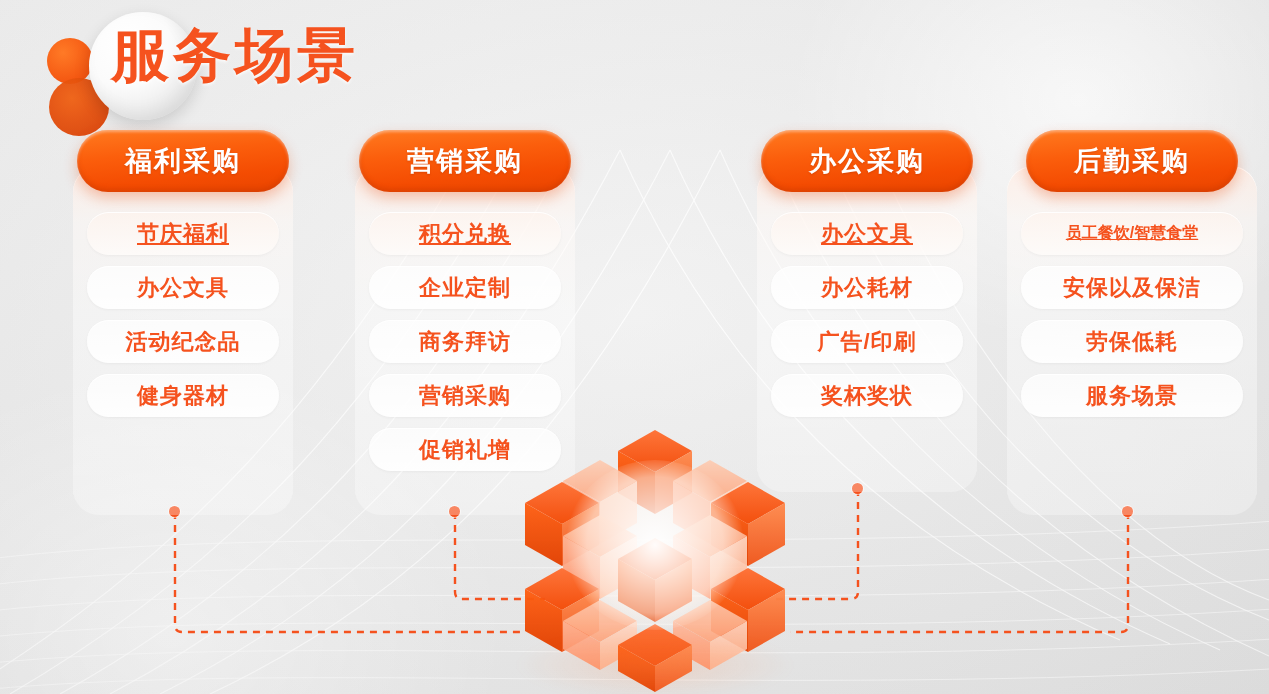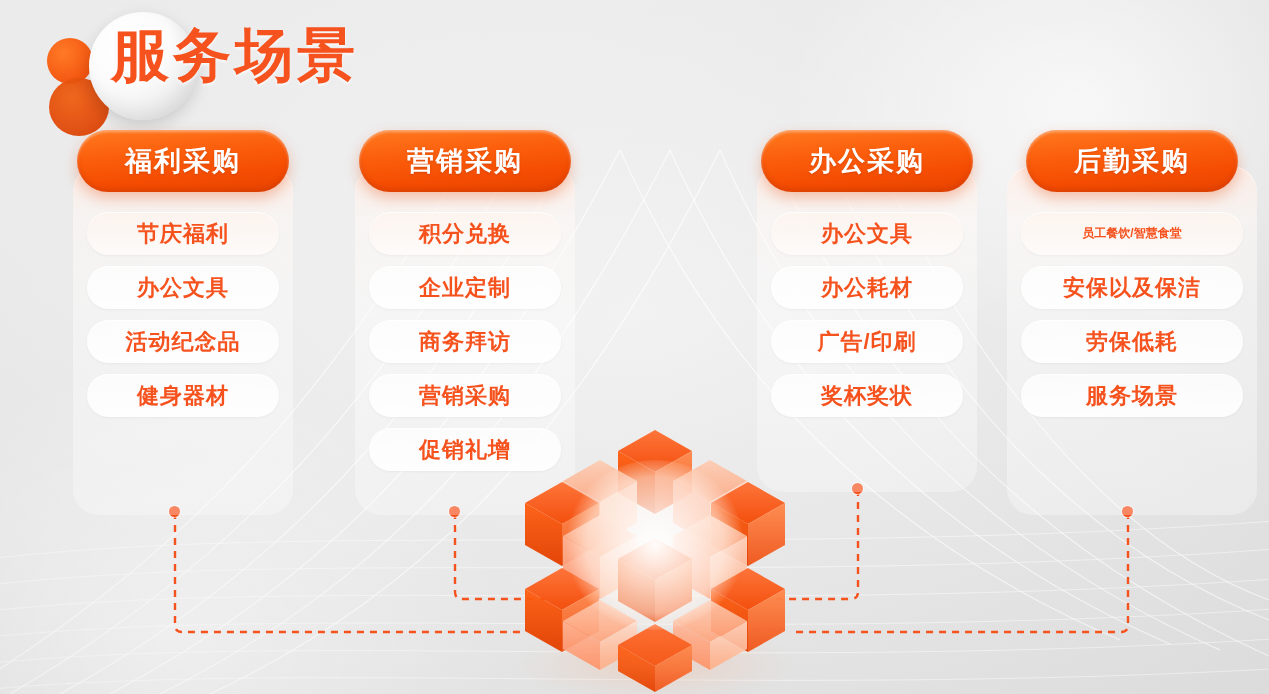--- a/index.html
+++ b/index.html
@@ -52,22 +52,22 @@
     text-shadow:0 1px 2px rgba(150,40,0,.30);
   }
   .items{position:absolute;left:14px;right:14px;top:82px;z-index:2;}
   .item{
     height:43px;border-radius:22px;margin-bottom:11px;
     display:flex;align-items:center;justify-content:center;
     color:#f5521e;font-size:22px;font-weight:bold;letter-spacing:1px;
     background:linear-gradient(180deg,rgba(255,255,255,.72),rgba(255,255,255,.92));
     box-shadow:0 1px 3px rgba(0,0,0,.045),inset 0 1px 0 rgba(255,255,255,.9);
   }
-  .item.first{background:linear-gradient(180deg,rgba(255,243,236,.60),rgba(255,252,250,.80));}
-  .item.tight{font-size:12px;letter-spacing:0;}
+  .item.first{background:linear-gradient(180deg,rgba(255,243,236,.60),rgba(255,252,250,.80));text-decoration:underline;}
+  .item.tight{font-size:16px;letter-spacing:0;}
 
   
   .links{position:absolute;inset:0;pointer-events:none;}
   .node{position:absolute;width:11px;height:11px;border-radius:50%;background:#f5521e;
     box-shadow:0 0 0 1px rgba(255,255,255,.55);}
 
   
   .cube-wrap{position:absolute;left:505px;top:420px;width:300px;height:274px;}
   .cube-glow{position:absolute;left:60px;top:40px;width:180px;height:170px;border-radius:50%;
     background:radial-gradient(circle,rgba(255,255,255,.98),rgba(255,245,238,.55) 55%,rgba(255,255,255,0) 72%);}

